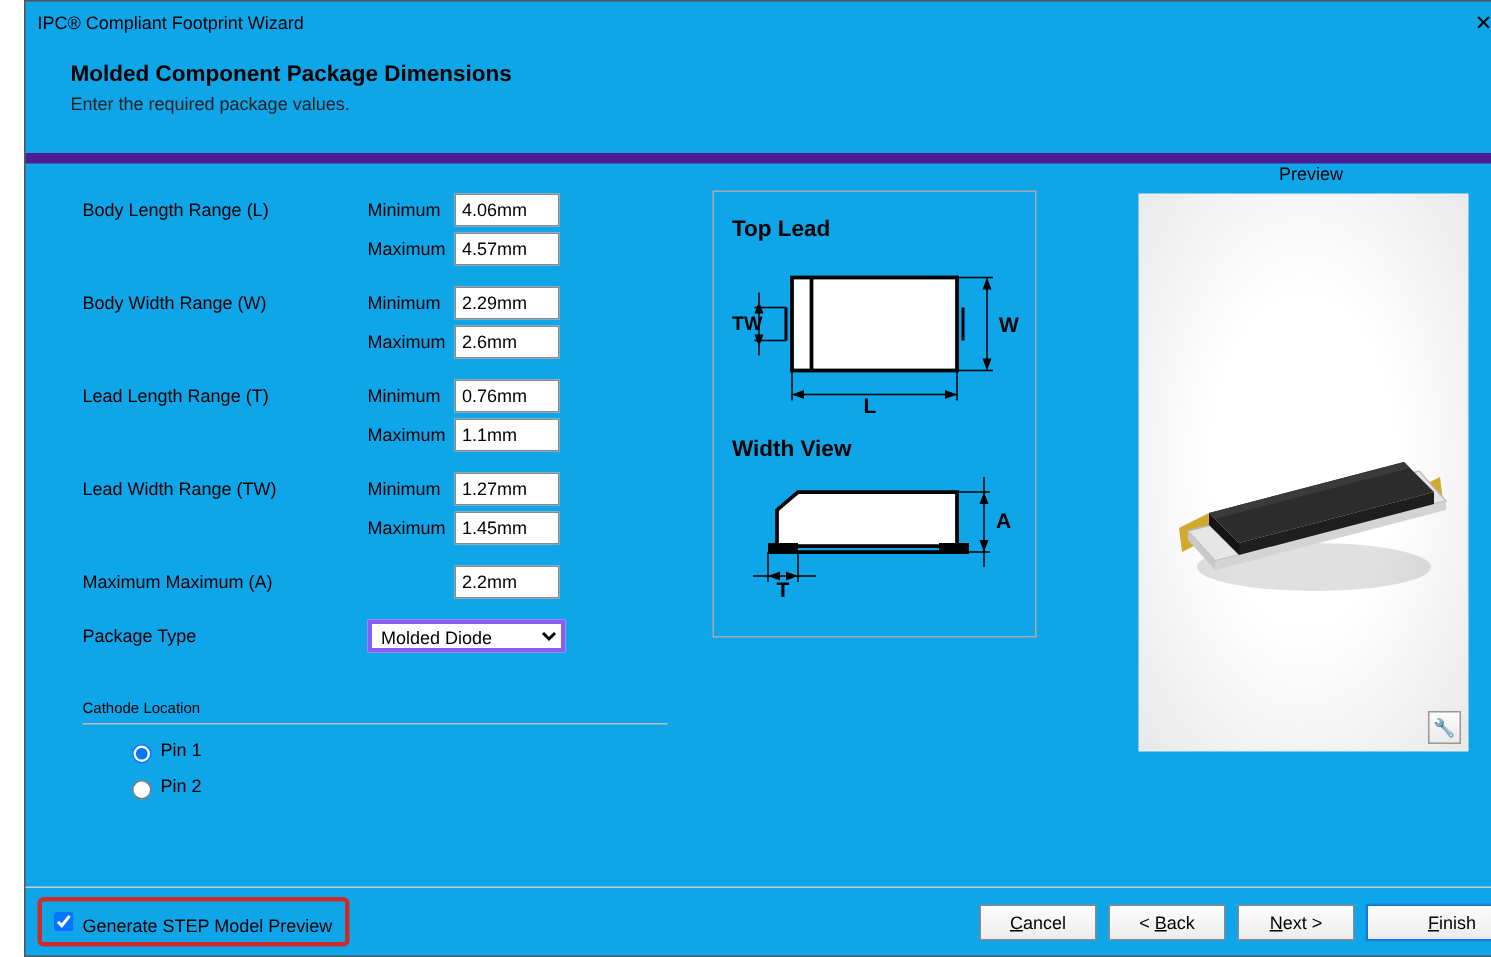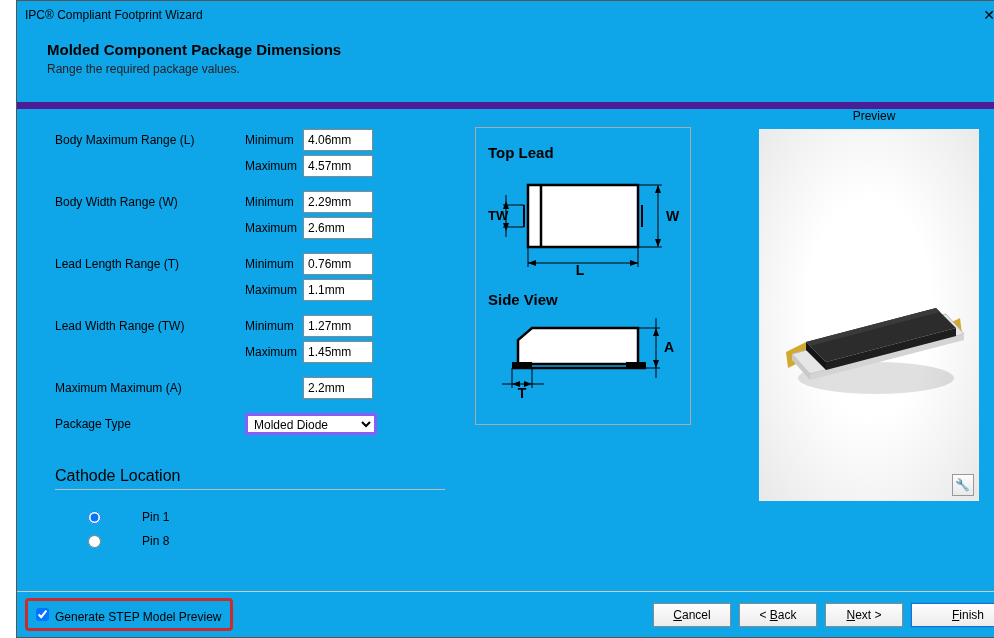--- a/index.html
+++ b/index.html
@@ -83,36 +83,35 @@
   .sel {
     width: 132px;
     height: 22px;
     border: 3px solid #8b5cf6;
     font-size: 12px;
     font-family: inherit;
     padding: 1px 2px;
     background: #fff;
   }
   .section-label {
-    font-size: 16px;
+    font-size: 10px;
     margin-top: 30px;
     margin-bottom: 2px;
   }
   .hr {
     border: none;
     border-top: 1px solid #bbb;
     margin: 4px 0 10px 0;
   }
   .radio-row {
     display: flex;
-    align-items: flex-end;
+    align-items: flex-start;
     margin-left: 28px;
     height: 24px;
     font-size: 12px;
-    gap: 35px;
   }
   .radio-row input { margin-right: 6px; }
 
   .diagram-col {
     margin-left: 30px;
   }
   .diagram-box {
     border: 1px solid #aaa;
     width: 216px;
     padding: 16px 12px 24px 12px;
@@ -205,30 +204,30 @@
 
 <div class="window">
 
   <div class="titlebar">
     <span class="title">IPC® Compliant Footprint Wizard</span>
     <span class="close">✕</span>
   </div>
 
   <div class="header-section">
     <h2>Molded Component Package Dimensions</h2>
-    <div class="subtitle">Range the required package values.</div>
+    <div class="subtitle">Enter the required package values.</div>
   </div>
 
   <div class="content">
 
     <div class="form-col">
 
       <div class="form-group">
         <div class="form-row">
-          <span class="lbl-main">Body Maximum Range (L)</span>
+          <span class="lbl-main">Body Length Range (L)</span>
           <span class="lbl-sub">Minimum</span>
           <input class="txt" value="4.06mm" style="">
         </div>
         <div class="form-row">
           <span class="lbl-main"></span>
           <span class="lbl-sub">Maximum</span>
           <input class="txt" value="4.57mm" style="">
         </div>
       </div>
 
@@ -289,21 +288,21 @@
       </div>
 
       <div class="section-label">Cathode Location</div>
       <hr class="hr">
       <div class="radio-row">
         <input type="radio" name="cath" checked="" style="">
         <span>Pin 1</span>
       </div>
       <div class="radio-row">
         <input type="radio" name="cath" style="">
-        <span>Pin 8</span>
+        <span>Pin 2</span>
       </div>
     </div>
 
     <div class="diagram-col">
       <div class="diagram-box">
         <div class="diag-title">Top Lead</div>
 
         <svg class="diag-svg" width="192" height="110">
 
           <rect x="40" y="18" width="110" height="62" fill="#fff" stroke="#000" stroke-width="2.5"></rect>
@@ -330,21 +329,21 @@
 
           <line x1="40" y1="96" x2="150" y2="96" stroke="#000" stroke-width="1"></line>
           <polygon points="40,96 48,93 48,99" fill="#000"></polygon>
           <polygon points="150,96 142,93 142,99" fill="#000"></polygon>
           <line x1="40" y1="80" x2="40" y2="100" stroke="#000" stroke-width="1"></line>
           <line x1="150" y1="80" x2="150" y2="100" stroke="#000" stroke-width="1"></line>
           <text x="92" y="108" font-size="14" font-family="Arial" font-weight="700" text-anchor="middle">L</text>
         </svg>
 
         <div style="height:14px"></div>
-        <div class="diag-title">Side View</div>
+        <div class="diag-title">Width View</div>
 
         <svg class="diag-svg" width="192" height="86">
 
           <path d="M 30 50 L 30 26 L 44 14 L 150 14 L 150 50 Z" fill="#fff" stroke="#000" stroke-width="2.5"></path>
 
           <rect x="24" y="48" width="20" height="6" fill="#000"></rect>
           <rect x="138" y="48" width="20" height="6" fill="#000"></rect>
           <line x1="24" y1="54" x2="158" y2="54" stroke="#000" stroke-width="2.5"></line>
 
           <line x1="168" y1="14" x2="168" y2="54" stroke="#000" stroke-width="1"></line>

